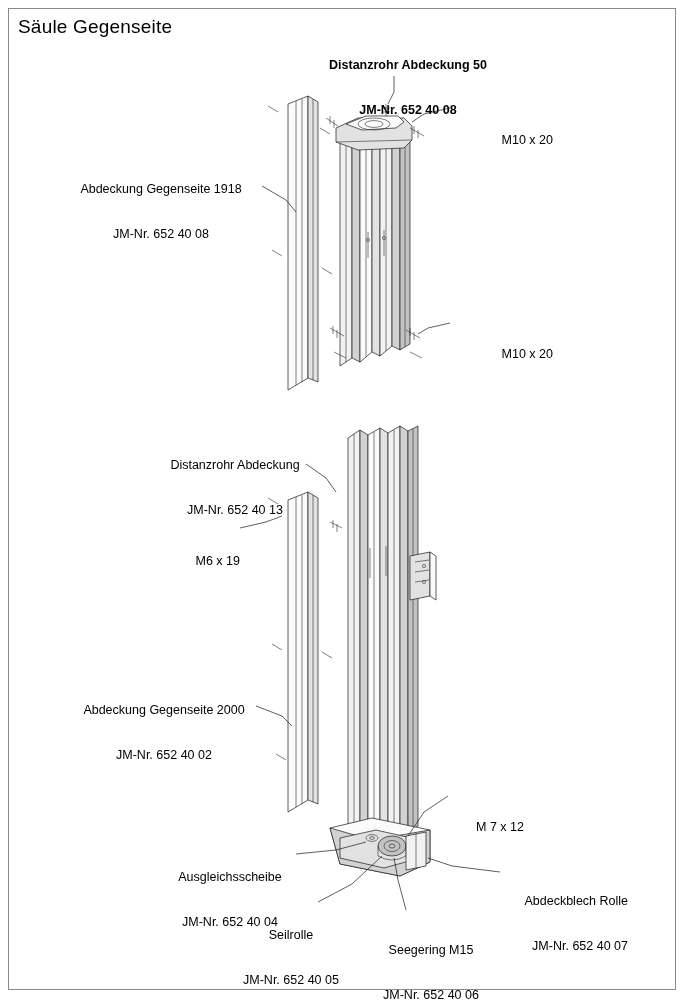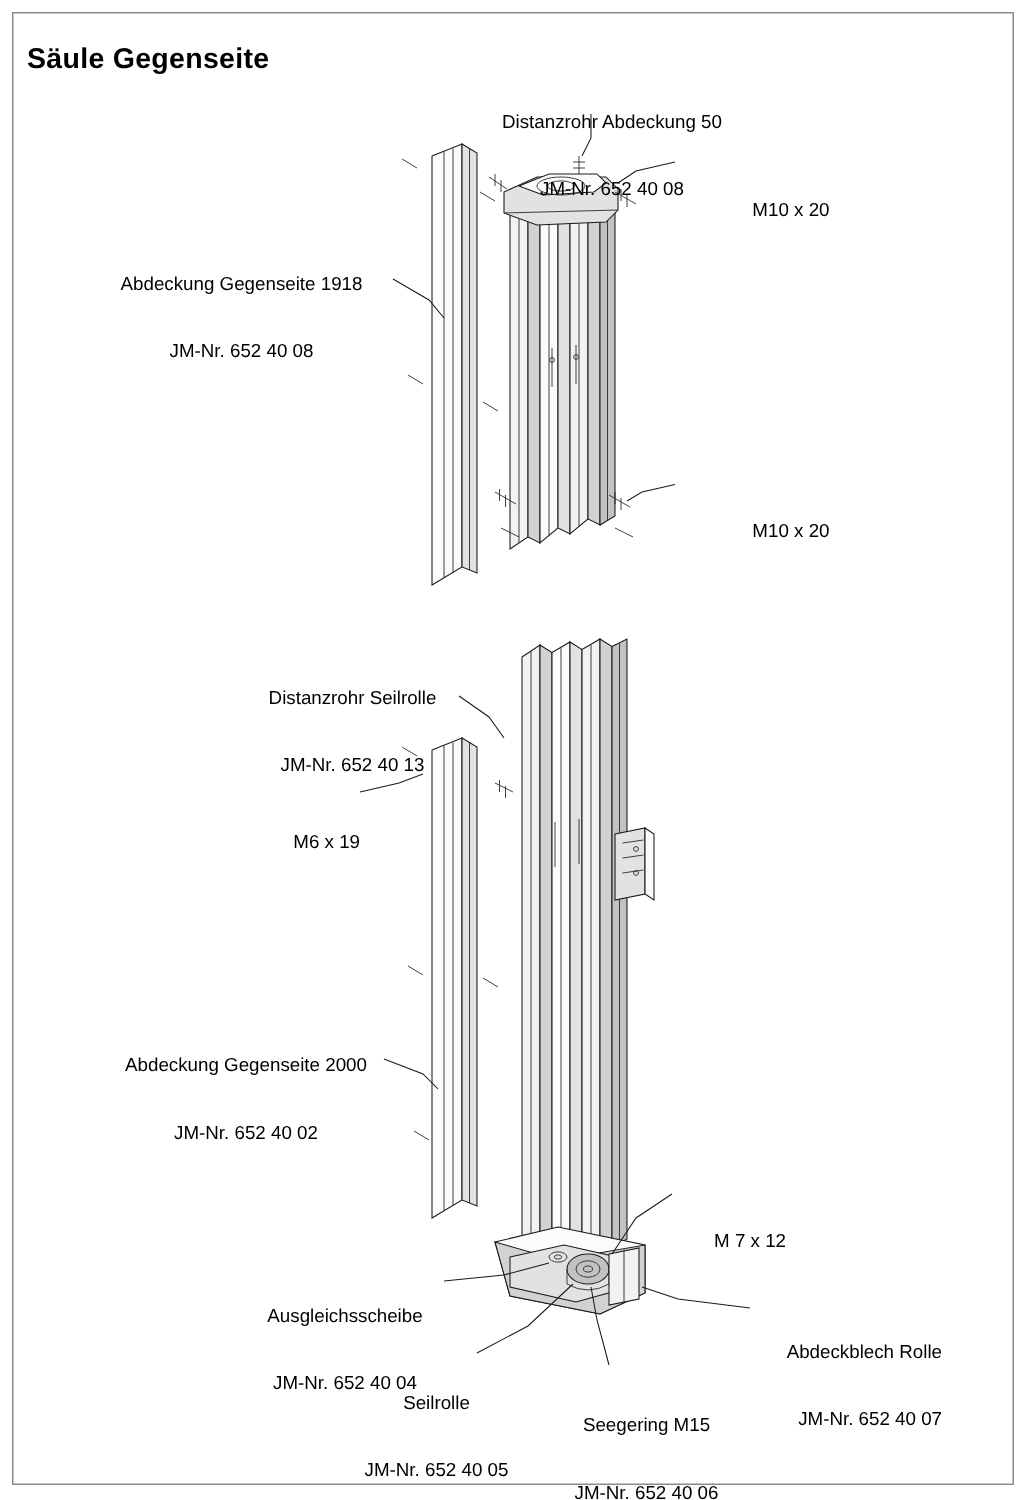--- a/index.html
+++ b/index.html
@@ -28,23 +28,22 @@
     height: 982px;
     border: 1px solid #8a8a8a;
     box-sizing: border-box;
     pointer-events: none;
   }
   #title {
     position: absolute;
     left: 18px;
     top: 16px;
     font-size: 19px;
-    font-weight: bold;
+    font-weight: normal;
     letter-spacing: 0.2px;
-    margin-top: 13px;
   }
   .label {
     position: absolute;
     font-size: 12.5px;
     line-height: 15px;
     white-space: pre;
   }
   .label.center { text-align: center; }
   .label.left   { text-align: right; }
   svg.art {
@@ -222,40 +221,40 @@
 
         <path d="M500,872 L452,866 L428,858"></path>
 
         <path d="M318,902 L352,884 L382,856"></path>
 
         <path d="M406,910 L398,880 L394,858"></path>
       </g>
     </g>
   </svg>
 
-  <div class="label center" style="left:300px; top:44px; width:216px;">
+  <div class="label center" style="left:300px; top:28px; width:216px;font-weight:bold;">
     <div>Distanzrohr Abdeckung 50</div>
     <div>JM-Nr. 652 40 08</div>
   </div>
 
   <div class="label left" style="left:453px; top:103px; width:100px;">
     <div>M10 x 20</div>
   </div>
 
   <div class="label center" style="left:40px; top:152px; width:242px;">
     <div>Abdeckung Gegenseite 1918</div>
     <div>JM-Nr. 652 40 08</div>
   </div>
 
   <div class="label left" style="left:453px; top:317px; width:100px;">
     <div>M10 x 20</div>
   </div>
 
   <div class="label center" style="left:142px; top:428px; width:186px;">
-    <div>Distanzrohr Seilrolle</div>
+    <div>Distanzrohr Abdeckung</div>
     <div>JM-Nr. 652 40 13</div>
   </div>
 
   <div class="label left" style="left:160px; top:524px; width:80px;">
     <div>M6 x 19</div>
   </div>
 
   <div class="label center" style="left:56px; top:673px; width:216px;">
     <div>Abdeckung Gegenseite 2000</div>
     <div>JM-Nr. 652 40 02</div>

